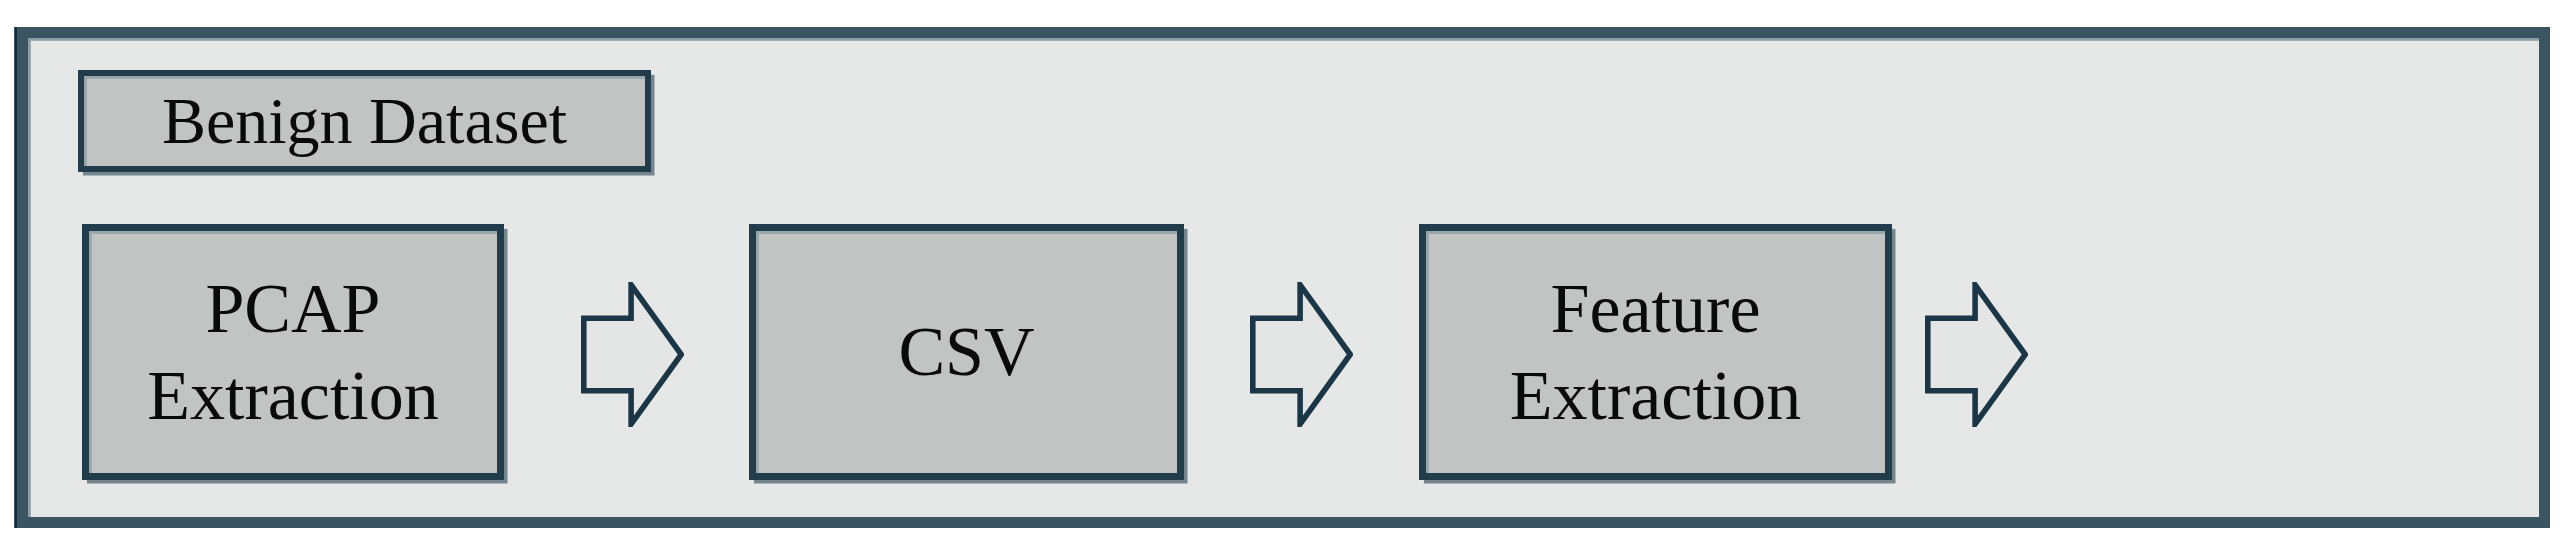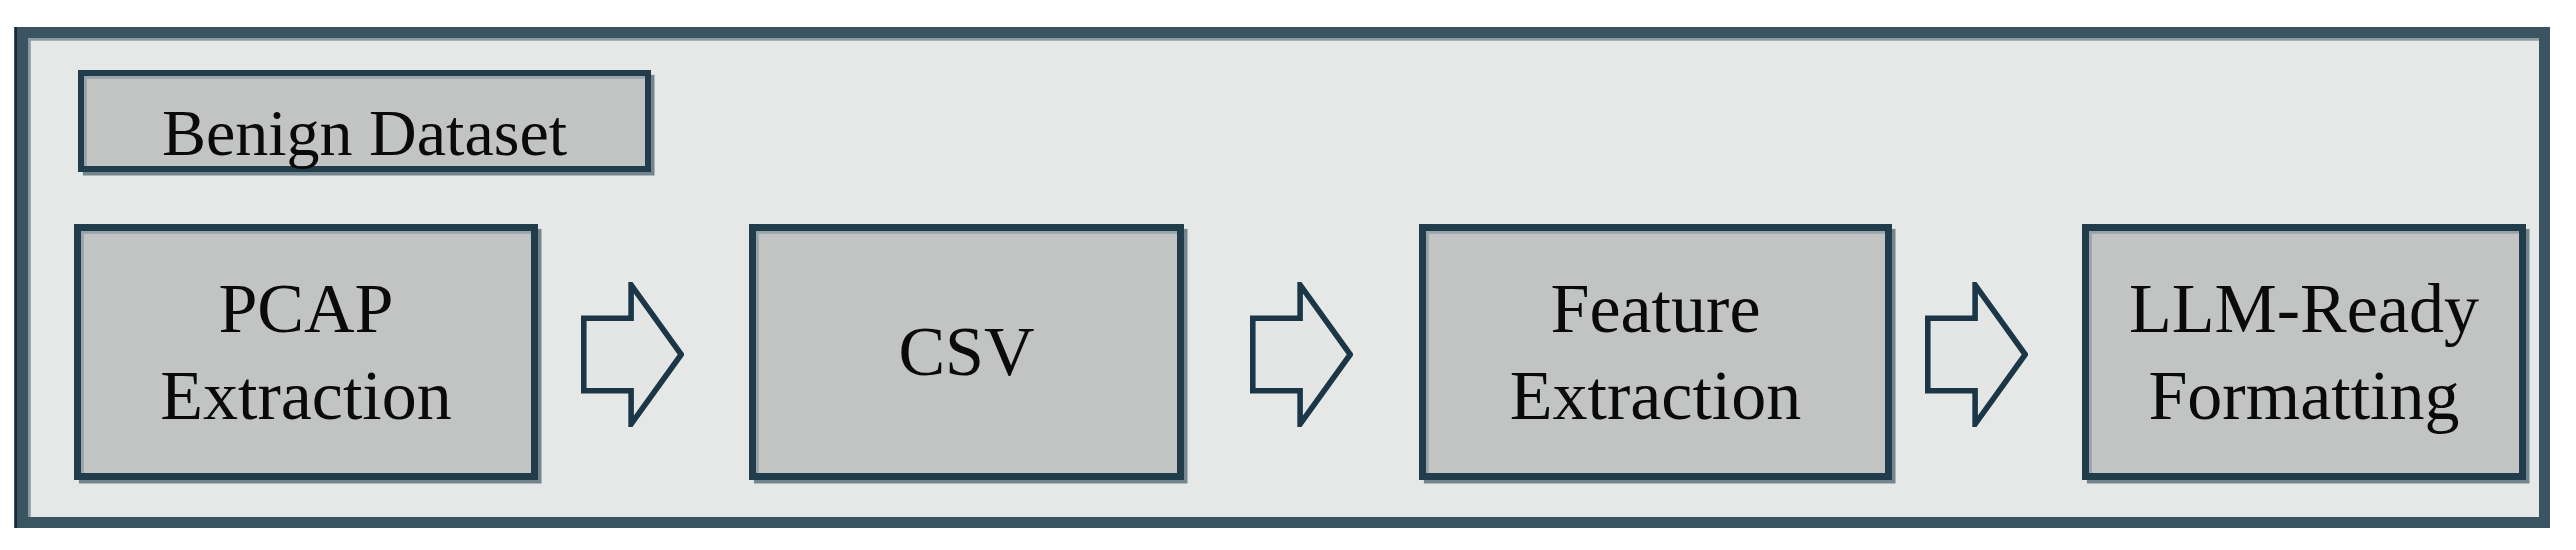--- a/index.html
+++ b/index.html
@@ -39,29 +39,28 @@
     color: var(--text, #0a0a0a);
   }
   .benign {
     left: 78px;
     top: 70px;
     width: 573px;
     height: 102px;
     font-size: 66px;
     line-height: 1;
     border-width: 6.3px;
-    align-items: flex-end;
   }
   .stage {
     top: 224px;
     height: 256px;
     font-size: 70px;
     line-height: 1.25;
   }
-  .stage.s0 { left: 74px;  width: 464px; justify-content: center; }
+  .stage.s0 { left: 82px;  width: 422px; justify-content: center; }
   .stage.s1 { left: 749px; width: 435px; }
   .stage.s2 { left: 1419px; width: 473px; }
   .stage.s3 { left: 2082px; width: 444px; }
   .flow-arrow {
     position: absolute;
     top: 282px;
     width: 103px;
     height: 145px;
   }
   .flow-arrow.a0 { left: 581px; }
@@ -118,21 +117,15 @@
       <span class="label-line">Extraction</span>
     </span>
   </div>
 
   <div class="flow-arrow a2">
     <svg viewBox="0 0 148 208" xmlns="http://www.w3.org/2000/svg">
       <polygon points="4,52 72,52 72,4 144,104 72,204 72,156 4,156"></polygon>
     </svg>
   </div>
 
-  <div class="node stage s3">
-    <span>
-      <span class="label-line">LLM-Ready</span>
-      <span class="label-line">Formatting</span>
-    </span>
-  </div>
 
 </div>
 
 
 </body></html>

